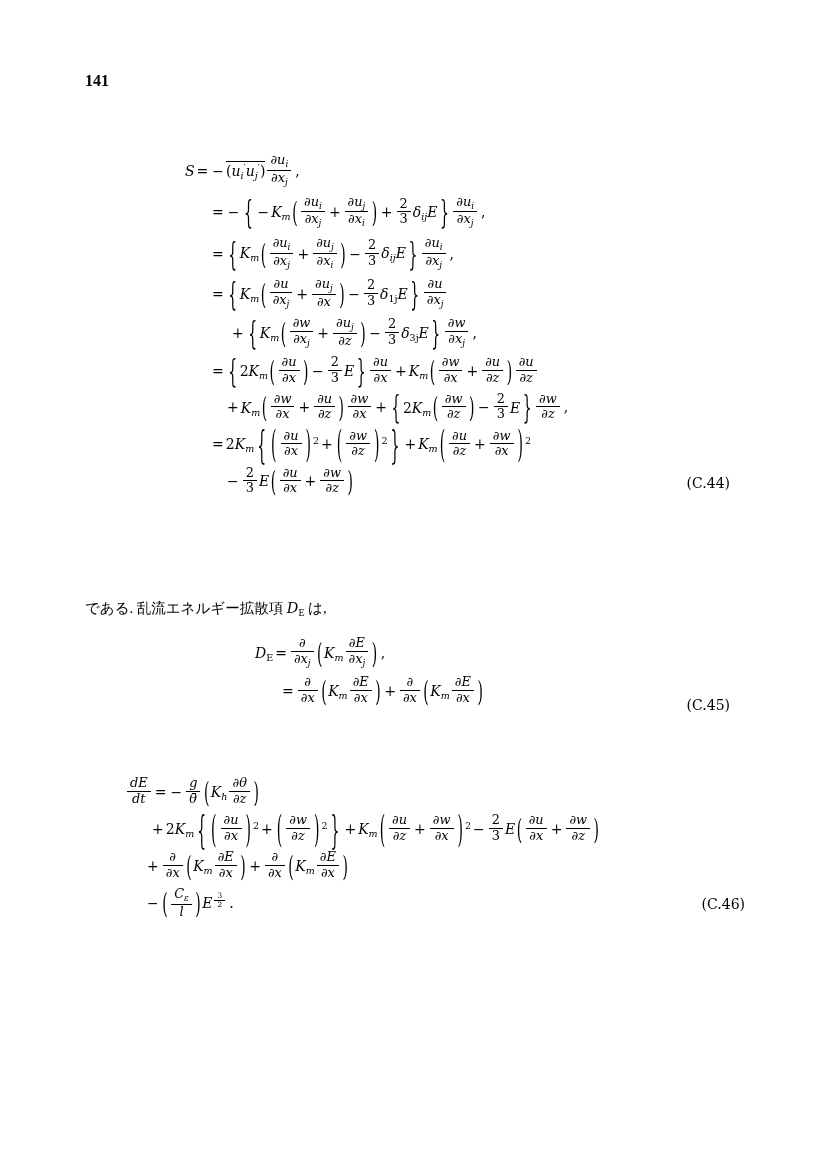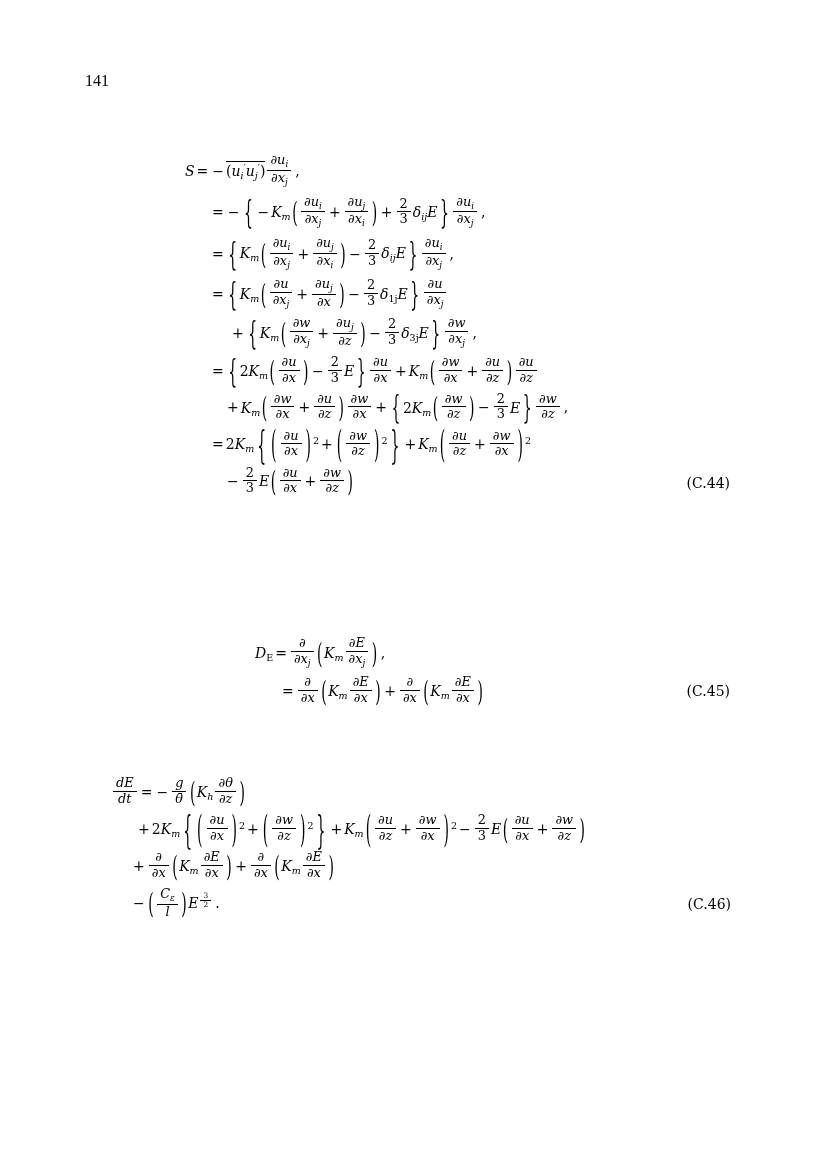--- a/index.html
+++ b/index.html
@@ -26,21 +26,21 @@
     left: 85px;
     top: 72px;
     width: 640px;
     display: flex;
     justify-content: space-between;
     align-items: baseline;
     font-size: 14.5px;
   }
   .header-left { letter-spacing: 0.3px; }
   .header-left .sec-num { margin-right: 14px; }
-  .header-right { font-weight: normal; font-size: 16px; }
+  .header-right { font-weight: bold; font-size: 16px; }
   .body-text {
     position: absolute;
     left: 85px;
     width: 645px;
     font-size: 14.5px;
     line-height: 1.5;
   }
   .math-block {
     position: absolute;
     font-family: "DejaVu Serif", serif;
@@ -150,33 +150,36 @@
     <div class="eqline" style="padding-left:125px;">
       <span class="mo">=</span><span class="mn">2</span><span class="mi">K</span><span class="sub">m</span><span class="brace-tall">{</span><span class="paren-tall">(</span><span class="frac small"><span class="num"><span class="mo" style="padding:0">∂</span><span class="mi">u</span></span><span class="den"><span class="mo" style="padding:0">∂</span><span class="mi">x</span></span></span><span class="paren-tall">)</span><span class="sup">2</span><span class="mo">+</span><span class="paren-tall">(</span><span class="frac small"><span class="num"><span class="mo" style="padding:0">∂</span><span class="mi">w</span></span><span class="den"><span class="mo" style="padding:0">∂</span><span class="mi">z</span></span></span><span class="paren-tall">)</span><span class="sup">2</span><span class="brace-tall">}</span><span class="mo">+</span><span class="mi">K</span><span class="sub">m</span><span class="paren-tall">(</span><span class="frac small"><span class="num"><span class="mo" style="padding:0">∂</span><span class="mi">u</span></span><span class="den"><span class="mo" style="padding:0">∂</span><span class="mi">z</span></span></span><span class="mo">+</span><span class="frac small"><span class="num"><span class="mo" style="padding:0">∂</span><span class="mi">w</span></span><span class="den"><span class="mo" style="padding:0">∂</span><span class="mi">x</span></span></span><span class="paren-tall">)</span><span class="sup">2</span>
     </div>
 
     <div class="eqline" style="padding-left:140px; position:relative;">
       <span class="mo">−</span><span class="frac small"><span class="num mn">2</span><span class="den mn">3</span></span><span class="mi">E</span><span class="paren">(</span><span class="frac small"><span class="num"><span class="mo" style="padding:0">∂</span><span class="mi">u</span></span><span class="den"><span class="mo" style="padding:0">∂</span><span class="mi">x</span></span></span><span class="mo">+</span><span class="frac small"><span class="num"><span class="mo" style="padding:0">∂</span><span class="mi">w</span></span><span class="den"><span class="mo" style="padding:0">∂</span><span class="mi">z</span></span></span><span class="paren">)</span>
       <span class="eqno" style="top:8px;">(C.44)</span>
     </div>
   </div>
 
+  <div class="body-text" style="top:598px;">
+    <span>である. 乱流エネルギー拡散項 <span class="mi">D</span><span class="sub" style="font-style:normal">E</span> は,</span>
+  </div>
 
   <div class="math-block" style="left:85px; top:638px; width:645px;">
     <div class="eqline" style="padding-left:170px;">
       <span class="mi">D</span><span class="subn">E</span><span class="mo">=</span><span class="frac small"><span class="num"><span class="mo" style="padding:0">∂</span></span><span class="den"><span class="mo" style="padding:0">∂</span><span class="mi">x</span><span class="sub">j</span></span></span><span class="paren">(</span><span class="mi">K</span><span class="sub">m</span><span class="frac small"><span class="num"><span class="mo" style="padding:0">∂</span><span class="mi">E</span></span><span class="den"><span class="mo" style="padding:0">∂</span><span class="mi">x</span><span class="sub">j</span></span></span><span class="paren">)</span><span class="mo">,</span>
     </div>
     <div class="eqline" style="padding-left:195px; position:relative;">
       <span class="mo">=</span><span class="frac small"><span class="num"><span class="mo" style="padding:0">∂</span></span><span class="den"><span class="mo" style="padding:0">∂</span><span class="mi">x</span></span></span><span class="paren">(</span><span class="mi">K</span><span class="sub">m</span><span class="frac small"><span class="num"><span class="mo" style="padding:0">∂</span><span class="mi">E</span></span><span class="den"><span class="mo" style="padding:0">∂</span><span class="mi">x</span></span></span><span class="paren">)</span><span class="mo">+</span><span class="frac small"><span class="num"><span class="mo" style="padding:0">∂</span></span><span class="den"><span class="mo" style="padding:0">∂</span><span class="mi">x</span></span></span><span class="paren">(</span><span class="mi">K</span><span class="sub">m</span><span class="frac small"><span class="num"><span class="mo" style="padding:0">∂</span><span class="mi">E</span></span><span class="den"><span class="mo" style="padding:0">∂</span><span class="mi">x</span></span></span><span class="paren">)</span>
-      <span class="eqno" style="top:6px;">(C.45)</span>
+      <span class="eqno" style="top:20px;">(C.45)</span>
     </div>
   </div>
 
 
-  <div class="math-block" style="left:86px; top:778px; width:645px;">
+  <div class="math-block" style="left:100px; top:778px; width:645px;">
     <div class="eqline" style="padding-left:25px;">
       <span class="frac small"><span class="num"><span class="mi">d</span><span class="mi">E</span></span><span class="den"><span class="mi">d</span><span class="mi">t</span></span></span><span class="mo">=</span><span class="mo">−</span><span class="frac small"><span class="num"><span class="mi">g</span></span><span class="den"><span class="mi">θ̄</span></span></span><span class="paren">(</span><span class="mi">K</span><span class="sub">h</span><span class="frac small"><span class="num"><span class="mo" style="padding:0">∂</span><span class="mi">θ</span></span><span class="den"><span class="mo" style="padding:0">∂</span><span class="mi">z</span></span></span><span class="paren">)</span>
     </div>
     <div class="eqline" style="padding-left:50px;">
       <span class="mo">+</span><span class="mn">2</span><span class="mi">K</span><span class="sub">m</span><span class="brace-tall">{</span><span class="paren-tall">(</span><span class="frac small"><span class="num"><span class="mo" style="padding:0">∂</span><span class="mi">u</span></span><span class="den"><span class="mo" style="padding:0">∂</span><span class="mi">x</span></span></span><span class="paren-tall">)</span><span class="sup">2</span><span class="mo">+</span><span class="paren-tall">(</span><span class="frac small"><span class="num"><span class="mo" style="padding:0">∂</span><span class="mi">w</span></span><span class="den"><span class="mo" style="padding:0">∂</span><span class="mi">z</span></span></span><span class="paren-tall">)</span><span class="sup">2</span><span class="brace-tall">}</span><span class="mo">+</span><span class="mi">K</span><span class="sub">m</span><span class="paren-tall">(</span><span class="frac small"><span class="num"><span class="mo" style="padding:0">∂</span><span class="mi">u</span></span><span class="den"><span class="mo" style="padding:0">∂</span><span class="mi">z</span></span></span><span class="mo">+</span><span class="frac small"><span class="num"><span class="mo" style="padding:0">∂</span><span class="mi">w</span></span><span class="den"><span class="mo" style="padding:0">∂</span><span class="mi">x</span></span></span><span class="paren-tall">)</span><span class="sup">2</span><span class="mo">−</span><span class="frac small"><span class="num mn">2</span><span class="den mn">3</span></span><span class="mi">E</span><span class="paren">(</span><span class="frac small"><span class="num"><span class="mo" style="padding:0">∂</span><span class="mi">u</span></span><span class="den"><span class="mo" style="padding:0">∂</span><span class="mi">x</span></span></span><span class="mo">+</span><span class="frac small"><span class="num"><span class="mo" style="padding:0">∂</span><span class="mi">w</span></span><span class="den"><span class="mo" style="padding:0">∂</span><span class="mi">z</span></span></span><span class="paren">)</span>
     </div>
     <div class="eqline" style="padding-left:45px;">
       <span class="mo">+</span><span class="frac small"><span class="num"><span class="mo" style="padding:0">∂</span></span><span class="den"><span class="mo" style="padding:0">∂</span><span class="mi">x</span></span></span><span class="paren">(</span><span class="mi">K</span><span class="sub">m</span><span class="frac small"><span class="num"><span class="mo" style="padding:0">∂</span><span class="mi">E</span></span><span class="den"><span class="mo" style="padding:0">∂</span><span class="mi">x</span></span></span><span class="paren">)</span><span class="mo">+</span><span class="frac small"><span class="num"><span class="mo" style="padding:0">∂</span></span><span class="den"><span class="mo" style="padding:0">∂</span><span class="mi">x</span></span></span><span class="paren">(</span><span class="mi">K</span><span class="sub">m</span><span class="frac small"><span class="num"><span class="mo" style="padding:0">∂</span><span class="mi">E</span></span><span class="den"><span class="mo" style="padding:0">∂</span><span class="mi">x</span></span></span><span class="paren">)</span>
     </div>
     <div class="eqline" style="padding-left:45px; position:relative;">

